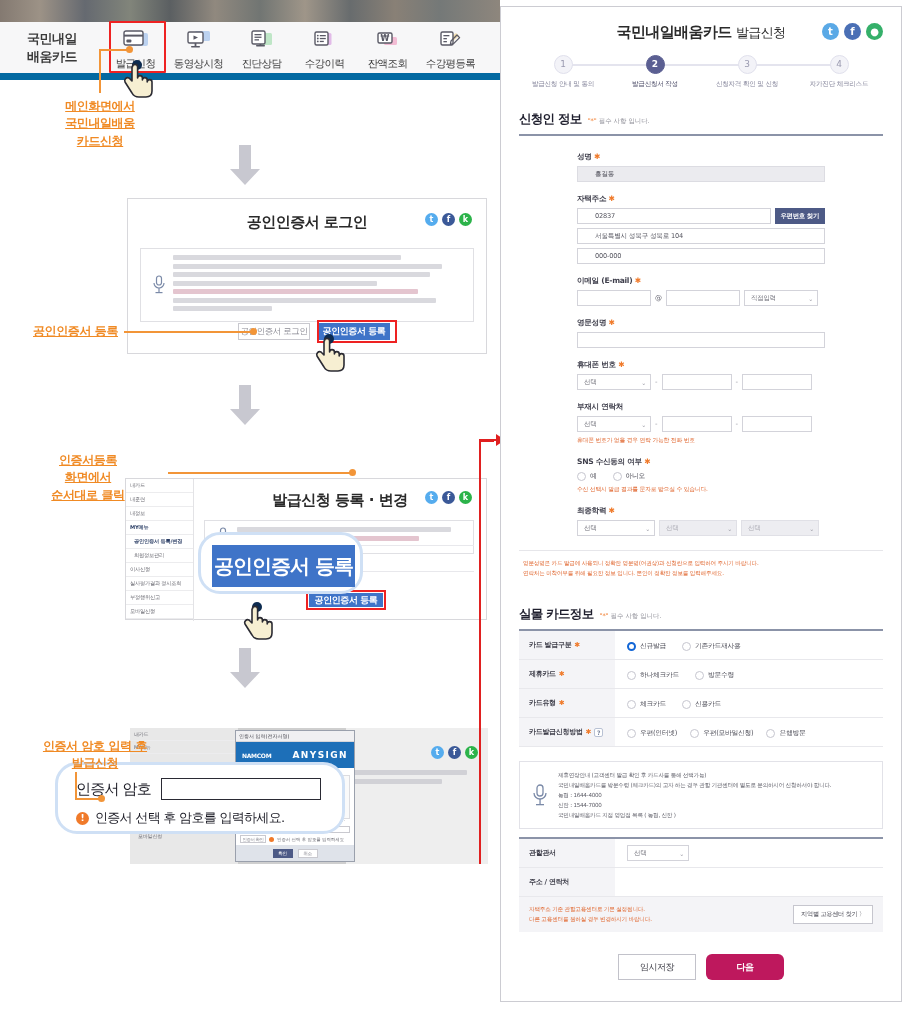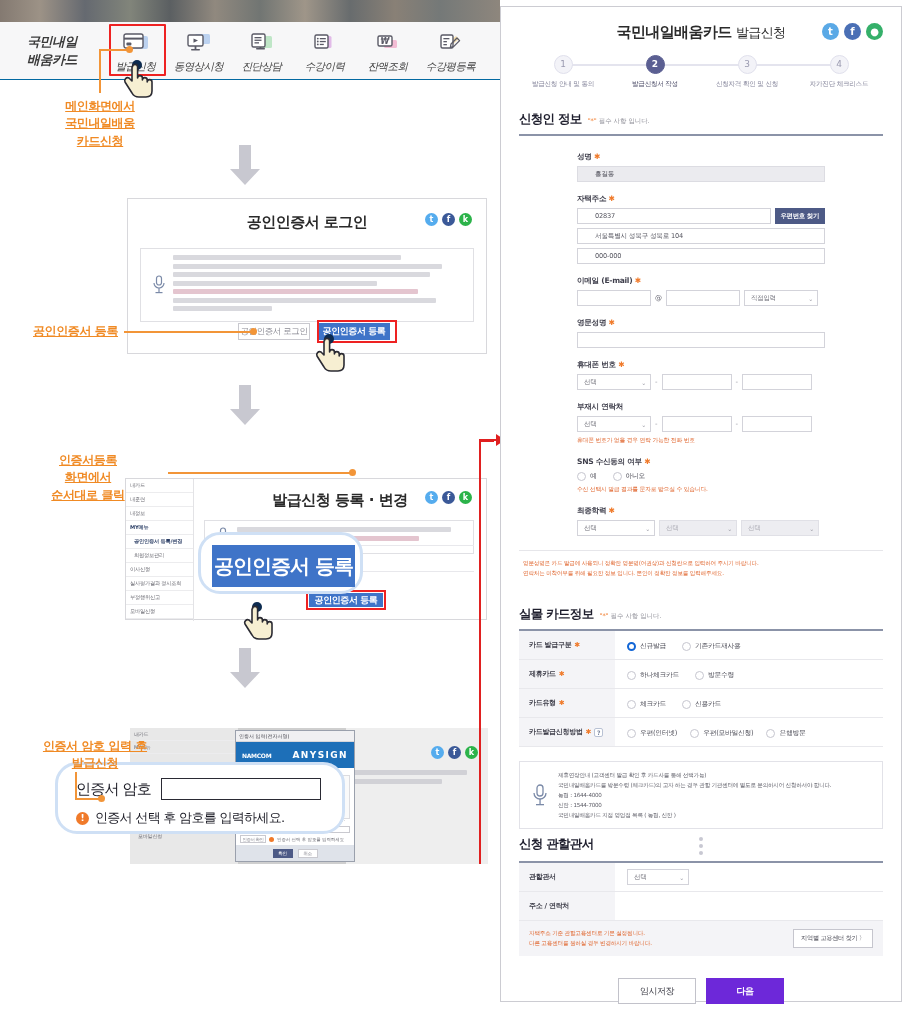--- a/index.html
+++ b/index.html
@@ -18,22 +18,22 @@
   .photo-strip {
     position: absolute; left: 0; top: 0; width: 500px; height: 22px;
     background: linear-gradient(90deg,#6e6258 0%,#8b7f71 8%,#4a4f57 17%,#6b6f63 26%,
       #3e4346 34%,#7d7468 43%,#585d5a 52%,#8e8374 61%,#4d5254 70%,#746a5e 79%,
       #5c6160 88%,#7a7166 100%);
     opacity: .85;
   }
   
   .navbar {
     position: absolute; left: 0; top: 22px; width: 500px; height: 58px;
-    background: #f7f7f8; border-bottom: 1px solid #0369a1;
-    display: flex; align-items: center; font-style: italic;
+    background: #f7f7f8; border-bottom: 7px solid #0369a1;
+    display: flex; align-items: center;
   }
   .brand {
     width: 104px; text-align: center; font-size: 13px; font-weight: 700;
     color: #3a3a3a; line-height: 1.35; letter-spacing: -.5px;
   }
   .nav-items { display: flex; align-items: flex-start; gap: 0; }
   .nav-item {
     width: 63px; text-align: center; position: relative; padding-top: 2px;
   }
   .nav-item .ic { height: 26px; display: flex; align-items: center; justify-content: center; }
@@ -237,21 +237,21 @@
   .btn-outline {
     border: 1px solid #c6c6ce; background: #fff; font-size: 6.2px; color: #4a4a55;
     padding: 4px 7px; letter-spacing: -.3px; white-space: nowrap;
   }
   .actions { display: flex; justify-content: center; gap: 10px; margin-top: 22px; }
   .act {
     width: 78px; height: 26px; display: flex; align-items: center; justify-content: center;
     font-size: 9px; letter-spacing: -.5px;
   }
   .act.save { border: 1px solid #c2c2ca; background: #fff; color: #3a3a44; font-family: Liberation Mono, monospace; }
-  .act.next { background: #6d28d9; color: #fff; font-weight: 700; }
+  .act.next { background: #be185d; color: #fff; font-weight: 700; border-radius: 6px; }
 
   
   .redline { position: absolute; background: #e02020; }
   .redarrow {
     position: absolute; width: 0; height: 0;
     border-top: 6px solid transparent; border-bottom: 6px solid transparent;
     border-left: 9px solid #e02020;
   }
 </style>
 </head>
@@ -840,30 +840,20 @@
       </div>
       <div class="infolines">
         <div class="il">제휴연장안내 (고객센터 발급 확인 후 카드사를 통해 선택가능)</div>
         <div class="il">국민내일배움카드를 방문수령 (체크카드)의 고자 하는 경우 관할 기관센터에 별도로 문의하시어 신청하셔야 합니다.</div>
         <div class="il">농협 : 1644-4000</div>
         <div class="il">신한 : 1544-7000</div>
         <div class="il">국민내일배움카드 지점 영업점 목록 ( 농협, 신한 )</div>
       </div>
     </div>
 
-    <div style="position:relative;">
-      <div class="dotsep">
-        <b></b>
-          <b></b>
-          <b></b>
-      </div>
-      <div class="sec-head" style="margin-top:-22px;">
-        <h3>신청 관할관서</h3>
-      </div>
-    </div>
 
     <div class="ctable" style="margin-top:8px;">
       <div class="crow">
         <div class="ckey">관할관서</div>
         <div class="cval">
           <div class="sel" style="width:62px;">
             <span>선택</span>
             <span class="cv">⌄</span>
           </div>
         </div>

